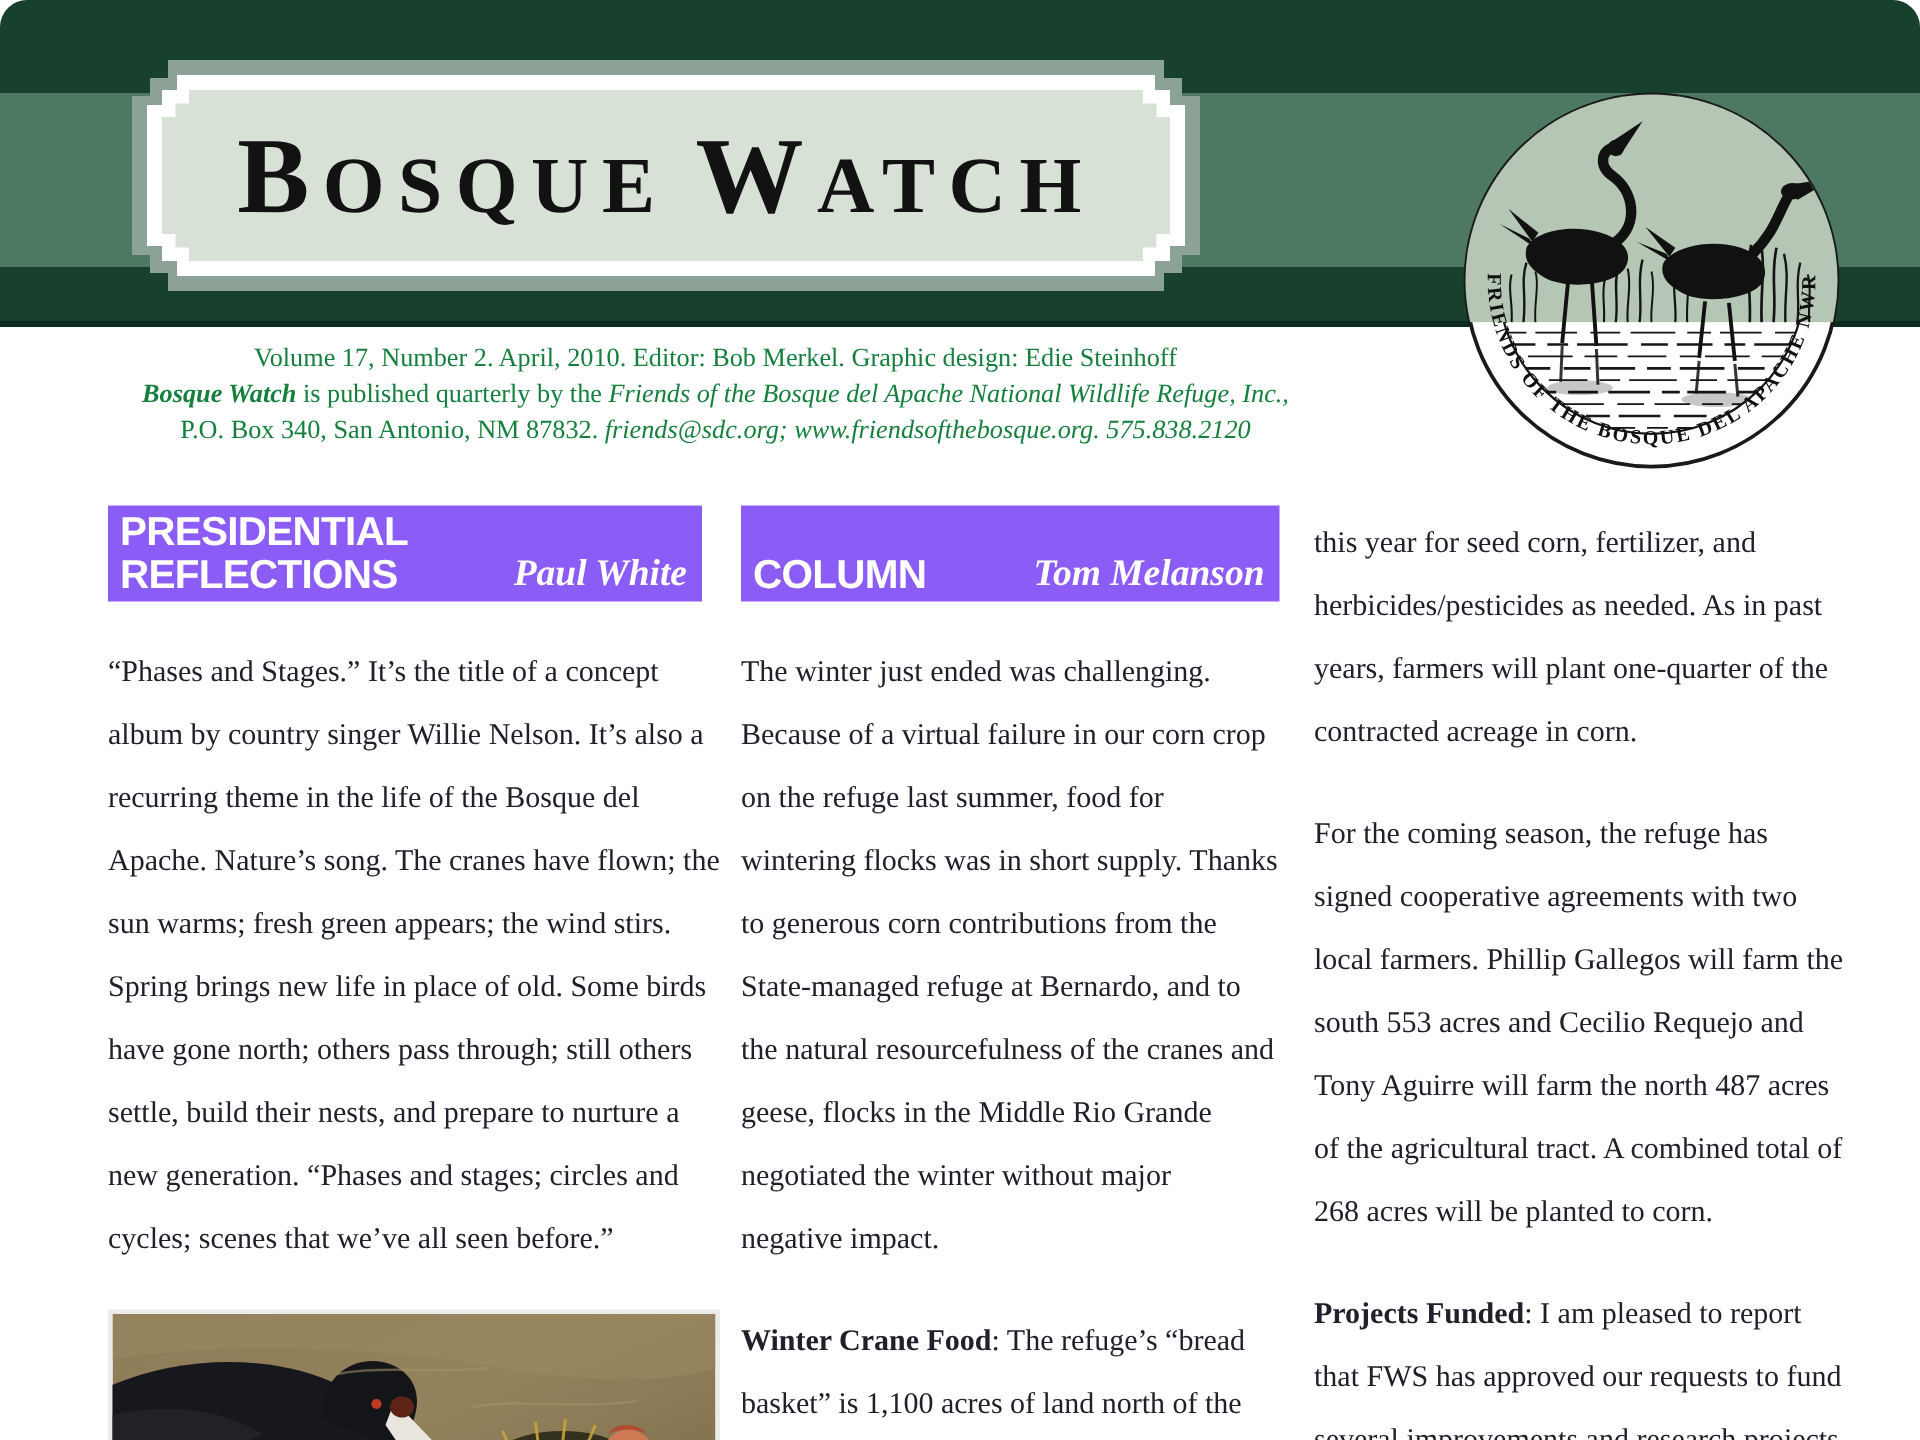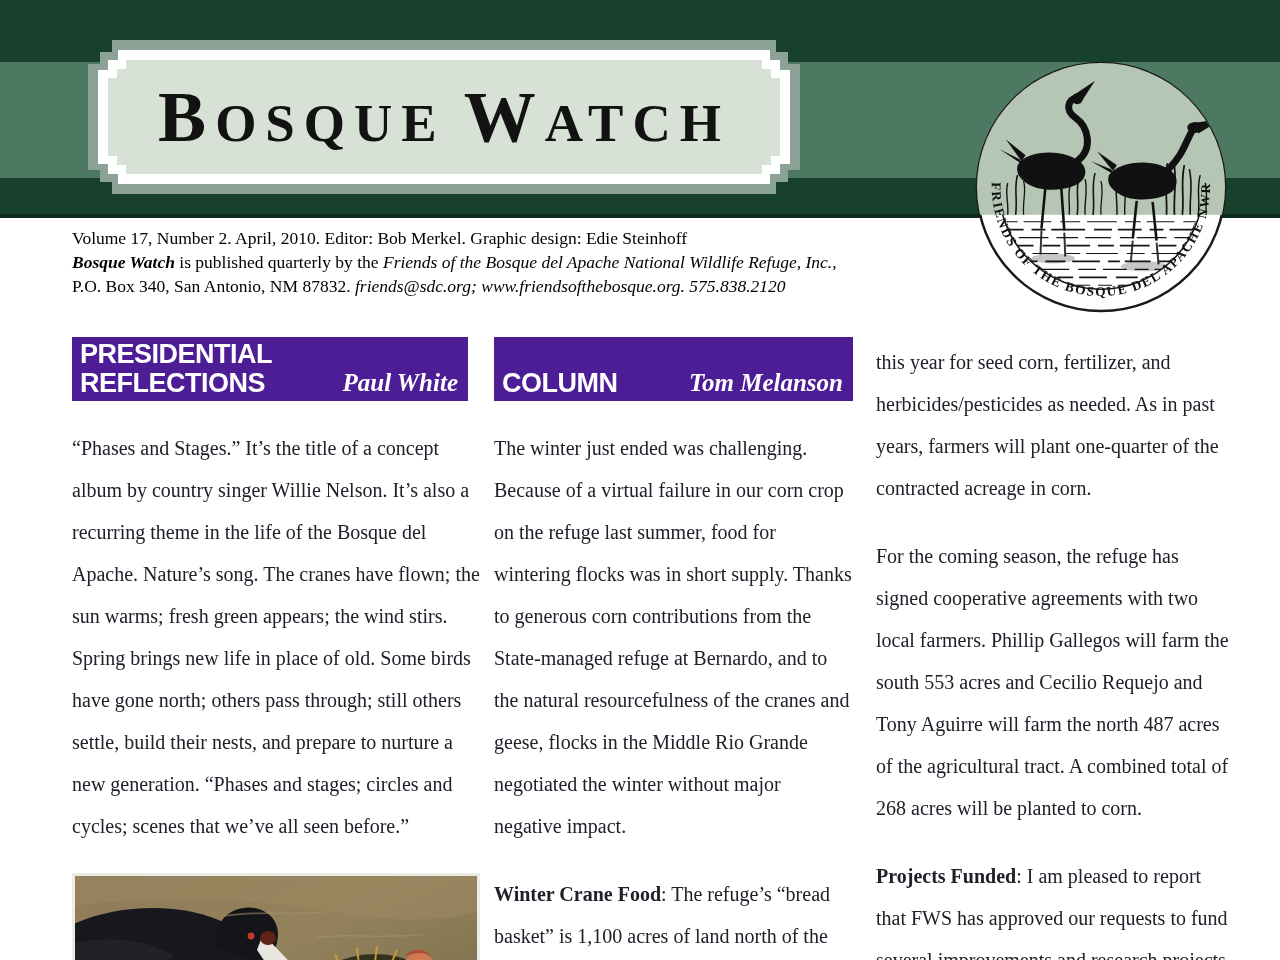--- a/index.html
+++ b/index.html
@@ -1,17 +1,17 @@
 <!DOCTYPE html>
 <html><head>
 <meta charset="utf-8">
 <style>
   html,body{margin:0;padding:0;background:#ffffff;}
   .page{position:relative;width:1280px;height:960px;overflow:hidden;background:#ffffff;
-        font-family:"Liberation Serif",serif;color:#20202a;}
+        font-family:"Liberation Serif",serif;color:#20202a;border-radius:18px;}
 
   
   .band{position:absolute;left:0;top:0;width:1280px;height:218px;background:#17402d;}
   .band-mid{position:absolute;left:0;top:62px;width:1280px;height:116px;background:#4d7963;}
   .band-rule{position:absolute;left:0;top:214px;width:1280px;height:4px;background:#0d2b1e;}
 
   
   .plaque{position:absolute;left:88px;top:40px;width:712px;height:154px;background:#8da297;
     clip-path:polygon(24px 0,688px 0,688px 12px,700px 12px,700px 24px,712px 24px,712px 130px,700px 130px,700px 142px,688px 142px,688px 154px,24px 154px,24px 142px,12px 142px,12px 130px,0 130px,0 24px,12px 24px,12px 12px,24px 12px);}
   .plaque-white{position:absolute;left:10px;top:10px;width:692px;height:134px;background:#ffffff;
@@ -22,32 +22,32 @@
   .title{margin:0;font-family:"Liberation Serif",serif;font-weight:700;color:#121212;
          letter-spacing:9px;white-space:nowrap;line-height:1;}
   .title .big{font-size:72px;}
   .title .sc{font-size:53px;}
   .title .sp{display:inline-block;width:18px;}
 
   
   .logo{position:absolute;left:972px;top:58px;width:258px;height:258px;}
 
   
-  .pubinfo{position:absolute;left:72px;top:226px;width:810px;font-size:17.5px;line-height:24px;color:#000000;}
+  .pubinfo{position:absolute;left:72px;top:226px;width:810px;font-size:17.5px;line-height:24px;color:#15803d;text-align:center;}
   .pubinfo p{margin:0;}
   .bi{font-weight:700;font-style:italic;}
   .it{font-style:italic;}
 
   
   .col{position:absolute;top:337px;}
   .col1{left:72px;width:408px;}
   .col2{left:494px;width:359px;}
   .col3{left:876px;width:357px;top:341px;}
 
-  .col-bar{position:relative;background:#4c1d95;color:#ffffff;height:58px;padding:3px 8px 3px 8px;}
+  .col-bar{position:relative;background:#8b5cf6;color:#ffffff;height:58px;padding:3px 8px 3px 8px;}
   .col1 .col-bar{width:380px;}
   .col-bar h2{margin:0;font-family:"Liberation Sans",sans-serif;font-weight:700;
               font-size:27px;line-height:29px;letter-spacing:-0.5px;}
   .byline{position:absolute;right:10px;bottom:4px;font-family:"Liberation Serif",serif;
           font-style:italic;font-weight:700;font-size:25px;color:#ffffff;}
 
   .body-text p{margin:0 0 26px 0;font-size:20px;line-height:42px;}
   .body-text p.first{margin-top:26px;}
   .lead{font-weight:700;}
   .clipped-line{height:12px;overflow:hidden;font-size:20px;line-height:31px;margin:0;}

